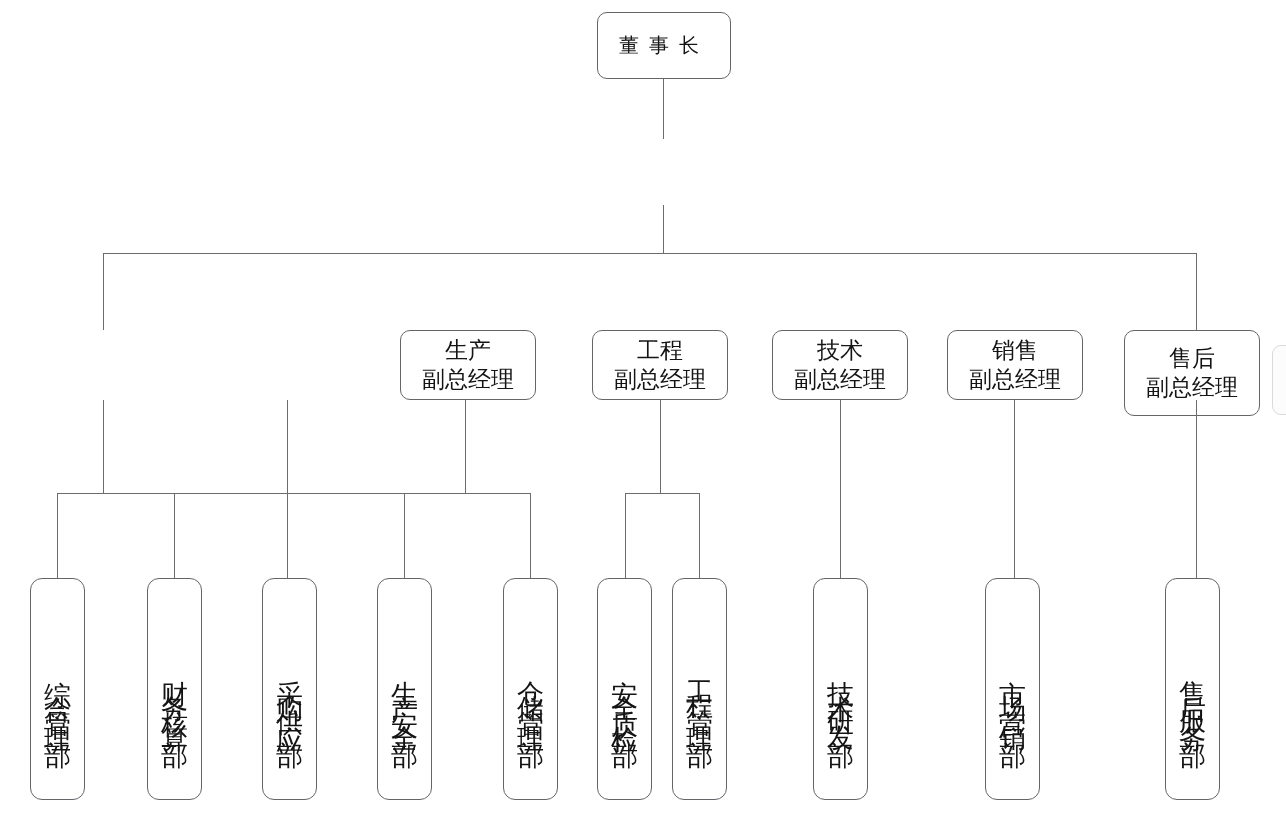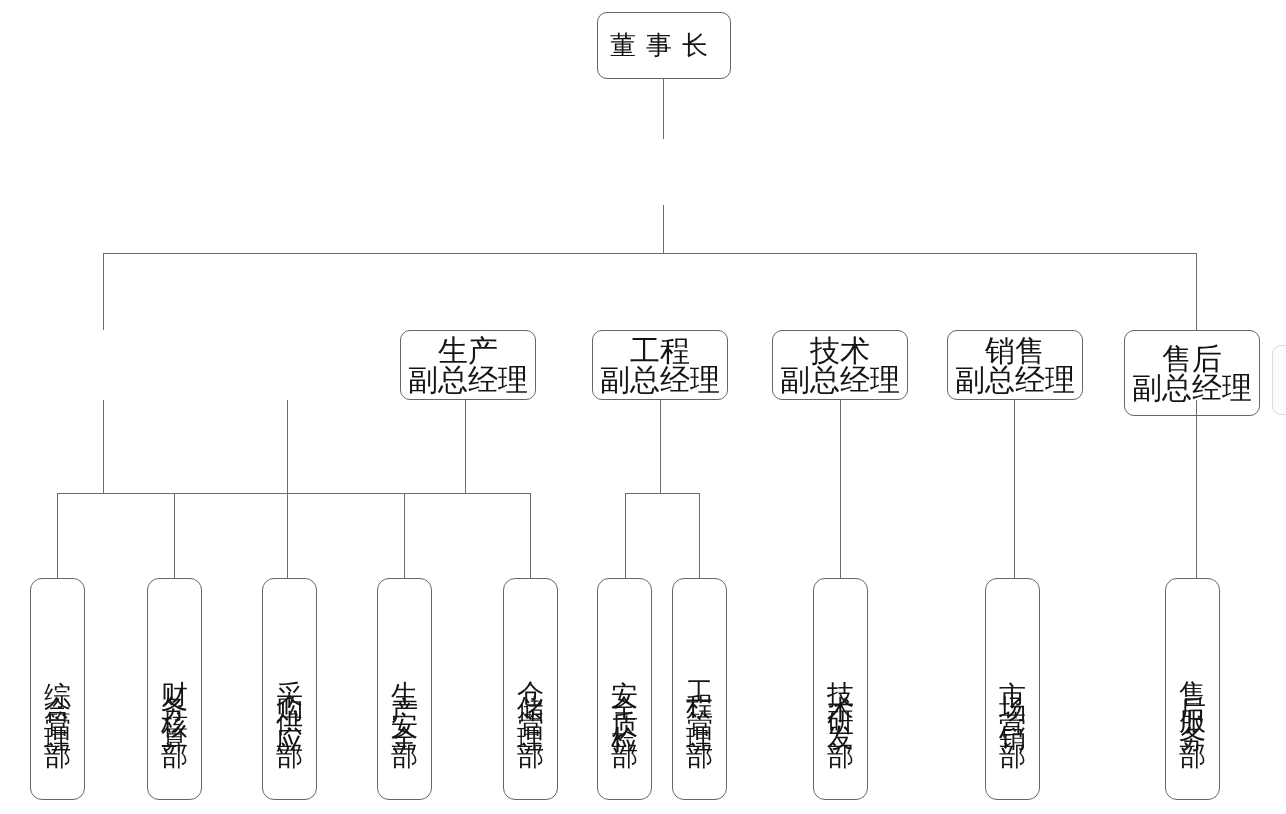--- a/index.html
+++ b/index.html
@@ -18,23 +18,23 @@
     background: #ffffff;
     border: 1px solid #636569;
     border-radius: 10px;
     display: flex;
     flex-direction: column;
     align-items: center;
     justify-content: center;
     text-align: center;
     white-space: nowrap;
   }
-  .lvl1 { font-size: 26px; letter-spacing: 10px; padding-left: 0; }
+  .lvl1 { font-size: 20px; letter-spacing: 10px; padding-left: 0; }
   .lvl3 { font-size: 23px; }
-  .two-line { font-size: 30px; line-height: 29px; }
+  .two-line { font-size: 23px; line-height: 29px; }
   .dept {
     border-radius: 12px;
     writing-mode: vertical-rl;
     text-orientation: upright;
     font-size: 27px;
     letter-spacing: 15px;
     padding-top: 15px;
   }
   .vline, .hline { position: absolute; background: #6a6c6e; }
   .vline { width: 1px; }

